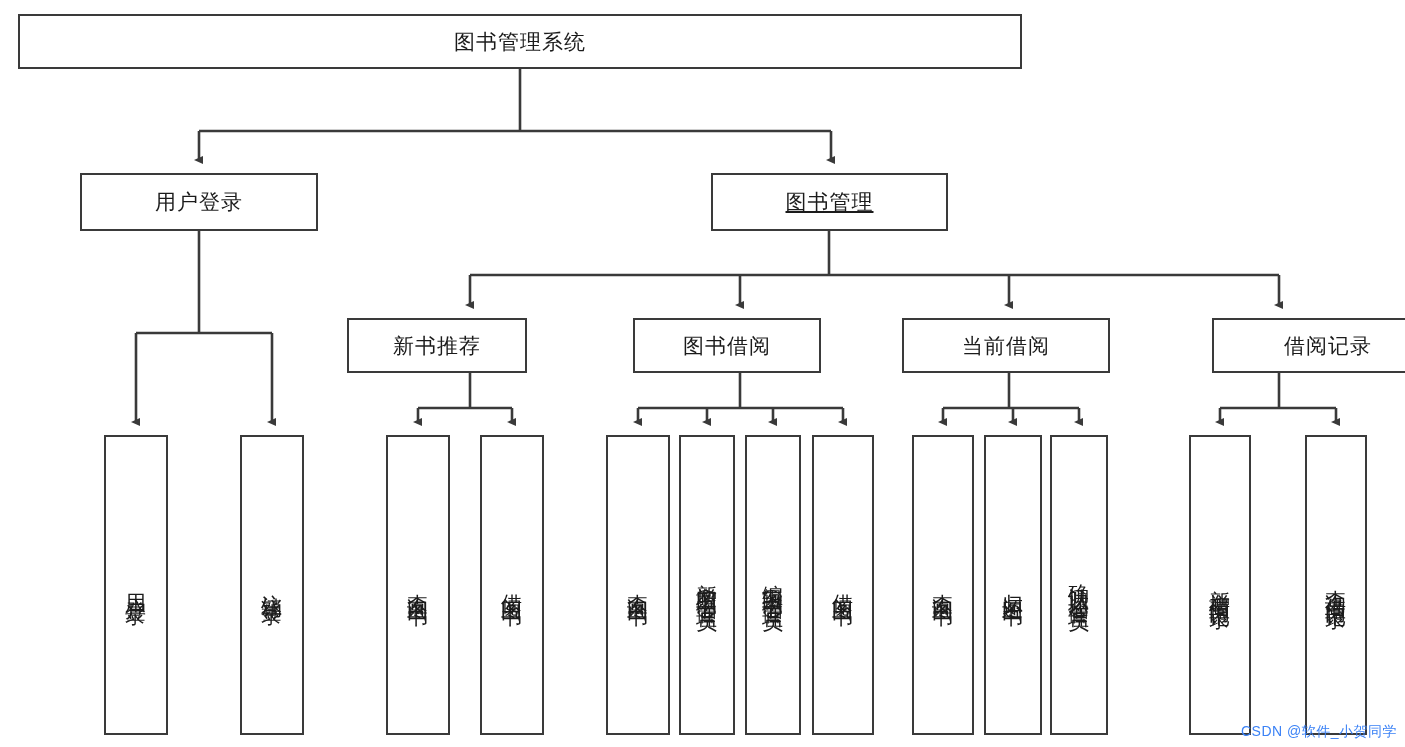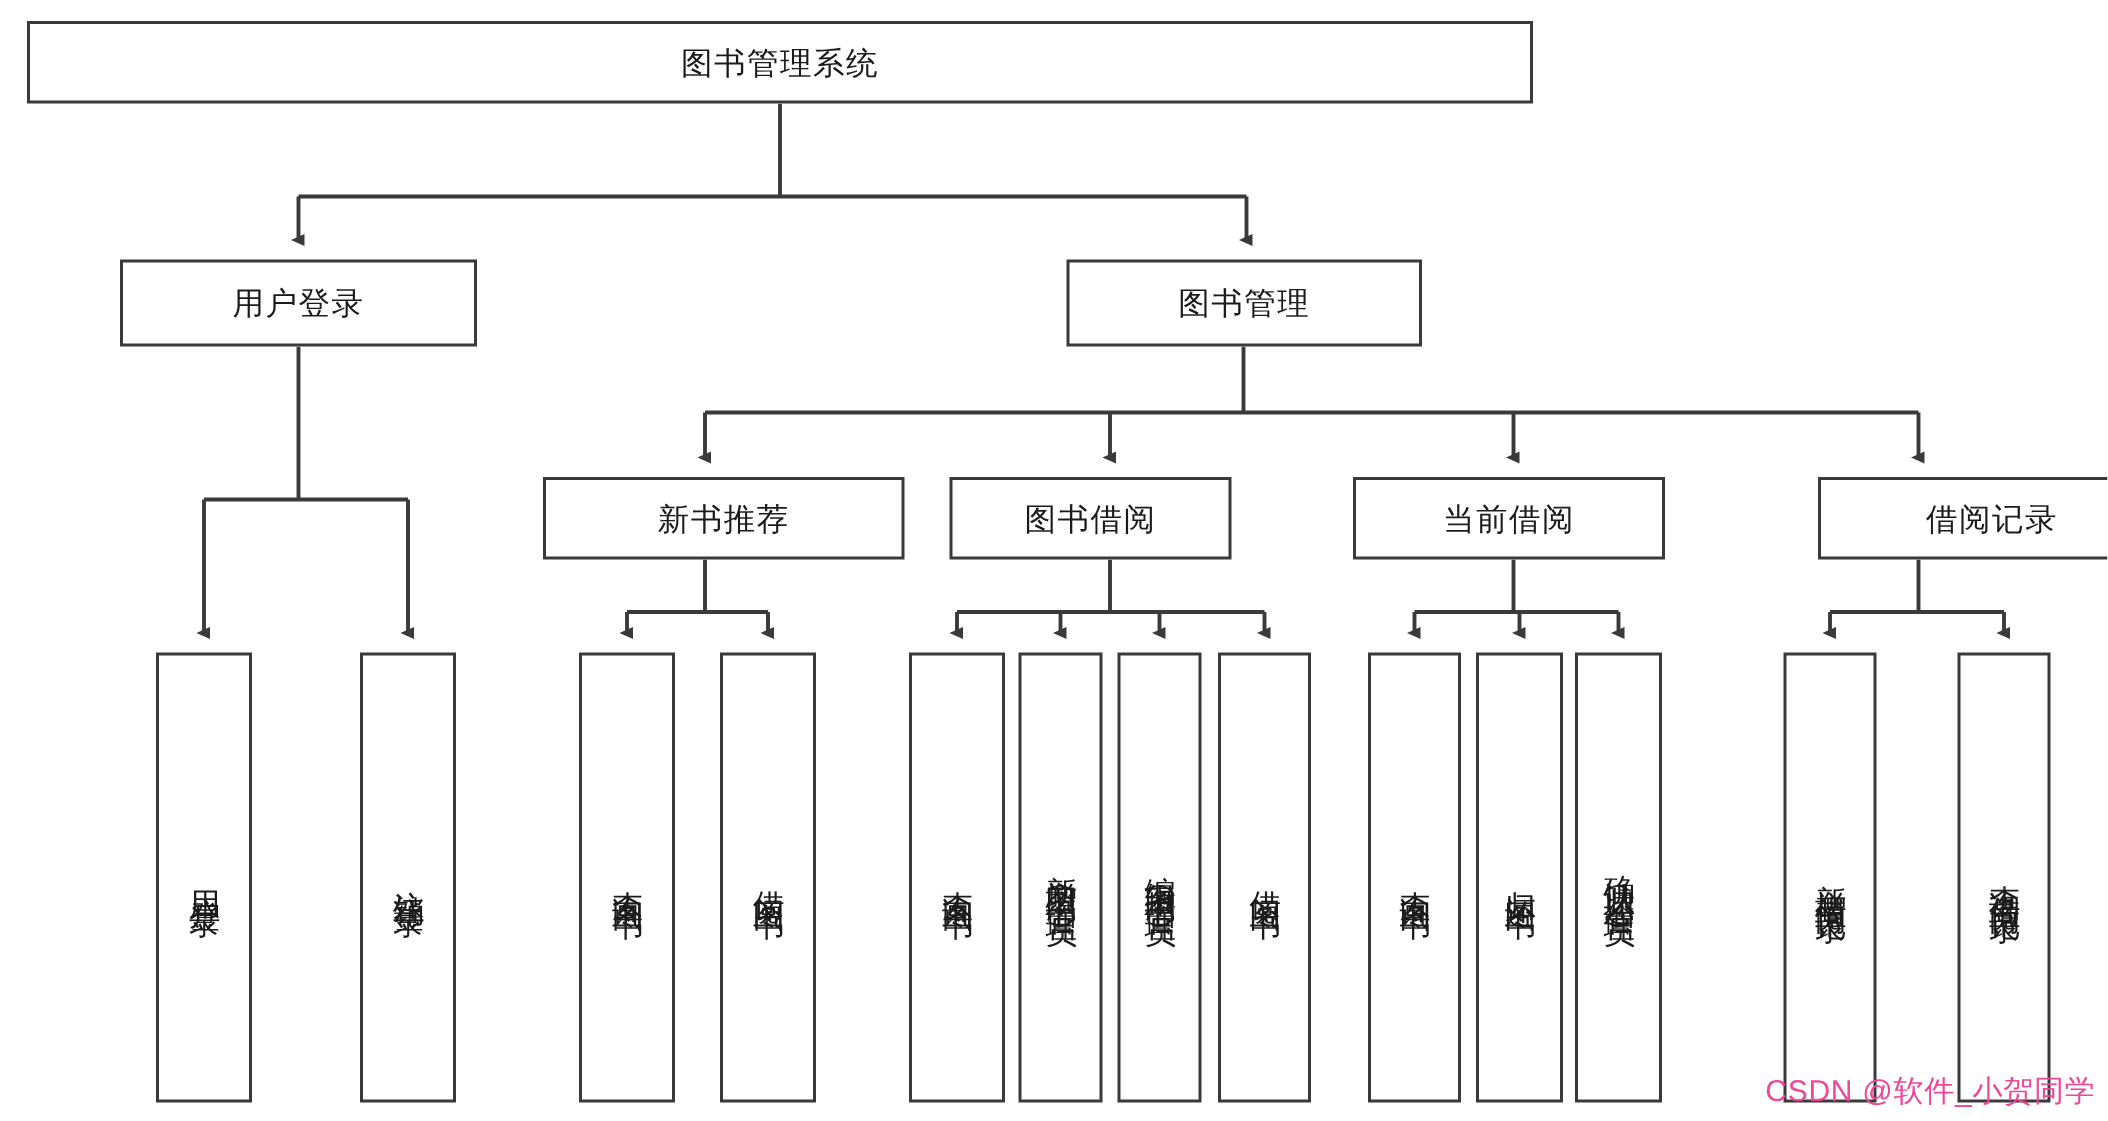--- a/index.html
+++ b/index.html
@@ -49,22 +49,22 @@
     line-height: 1;
     white-space: nowrap;
   }
   .htext {
     white-space: nowrap;
   }
   .watermark {
     position: absolute;
     right: 8px;
     bottom: 6px;
-    font-size: 20px;
-    color: #ec4899;
+    font-size: 14px;
+    color: #3b82f6;
     letter-spacing: 0.5px;
     white-space: nowrap;
   }
 </style>
 </head>
 <body>
 
 <div id="canvas">
 
   <svg id="edges" viewBox="0 0 1405 747">
@@ -117,25 +117,25 @@
     </g>
   </svg>
 
   <div class="node h-node" style="left:18px; top:14px; width:1004px; height:55px;">
     <span class="htext">图书管理系统</span>
   </div>
 
   <div class="node h-node" style="left:80px; top:173px; width:238px; height:58px;">
     <span class="htext">用户登录</span>
   </div>
-  <div class="node h-node" style="left:711px; top:173px; width:237px; height:58px;">
+  <div class="node h-node" style="left:711px; top:173px; width:237px; height:58px;text-decoration:underline;">
     <span class="htext">图书管理</span>
   </div>
 
-  <div class="node h-node" style="left:362px; top:318px; width:241px; height:55px;text-align:right;">
+  <div class="node h-node" style="left:347px; top:318px; width:180px; height:55px;text-align:right;">
     <span class="htext">新书推荐</span>
   </div>
   <div class="node h-node" style="left:633px; top:318px; width:188px; height:55px;">
     <span class="htext">图书借阅</span>
   </div>
   <div class="node h-node" style="left:902px; top:318px; width:208px; height:55px;">
     <span class="htext">当前借阅</span>
   </div>
   <div class="node h-node" style="left:1212px; top:318px; width:232px; height:55px;">
     <span class="htext">借阅记录</span>

